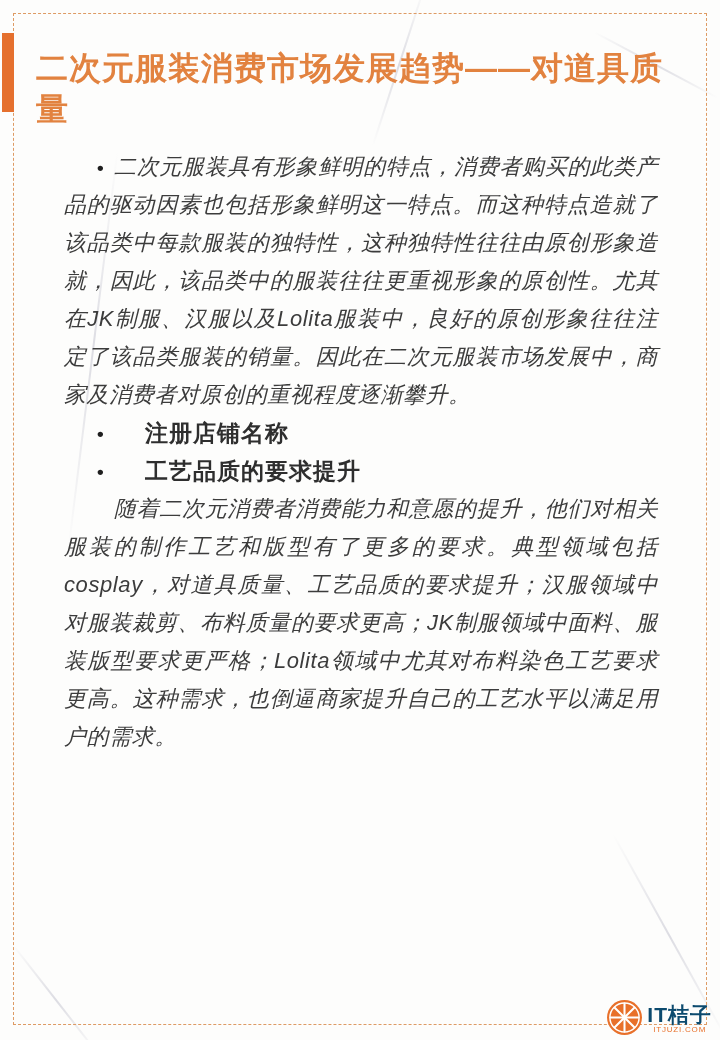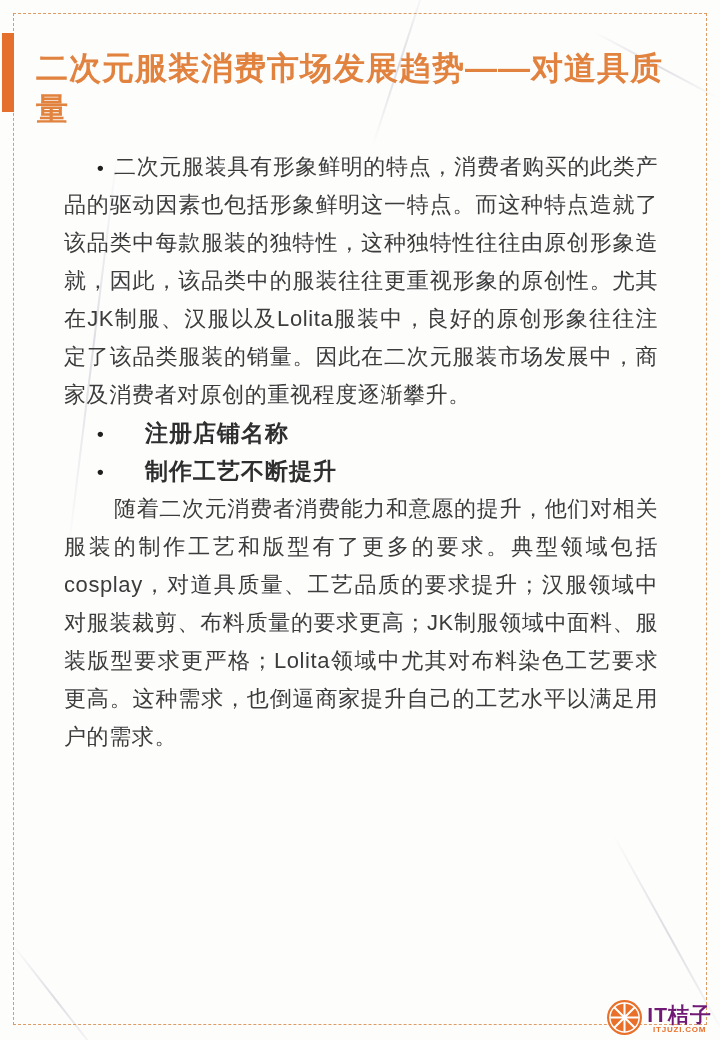--- a/index.html
+++ b/index.html
@@ -64,46 +64,47 @@
     font-size: 19px;
     color: #1f1f1f;
   }
   .section-body {
     margin: 0;
     font-size: 22px; line-height: 38px;
     color: #3C3C3C;
     letter-spacing: 0.6px;
     text-align: justify;
     text-indent: 50px;
+    font-style: italic;
   }
   .logo {
     position: absolute;
     right: 8px; bottom: 4px;
     display: flex;
     align-items: flex-start;
     gap: 4px;
     z-index: 5;
   }
   .logo-icon { width: 37px; height: 37px; display: block; }
   .logo-text-col { display: flex; flex-direction: column; padding-top: 5px; }
   .logo-brand {
-    color: #701a75;
+    color: #0c4a6e;
     font-weight: bold;
     font-size: 21px;
     line-height: 21px;
     letter-spacing: 1px;
     white-space: nowrap;
   }
   .logo-domain {
     color: #E8702A;
     font-size: 8px;
     line-height: 9px;
     letter-spacing: 0.8px;
     text-align: center;
-    font-weight: bold;
+    font-weight: normal;
   }
 </style>
 </head>
 <body>
 
 <div class="vein vein-top"></div>
 <div class="vein vein-top-right"></div>
 <div class="vein vein-left"></div>
 <div class="vein vein-bottom-left"></div>
 <div class="vein vein-bottom-right"></div>
@@ -125,21 +126,21 @@
   <div class="section">
     <div class="section-heading">
       <span class="bullet">•</span>
       <span>注册店铺名称</span>
     </div>
   </div>
 
   <div class="section">
     <div class="section-heading">
       <span class="bullet">•</span>
-      <span>制作工艺不断提升</span>
+      <span>工艺品质的要求提升</span>
     </div>
     <p class="section-body">随着二次元消费者消费能力和意愿的提升，他们对相关服装的制作工艺和版型有了更多的要求。典型领域包括cosplay，对道具质量、工艺品质的要求提升；汉服领域中对服装裁剪、布料质量的要求更高；JK制服领域中面料、服装版型要求更严格；Lolita领域中尤其对布料染色工艺要求更高。这种需求，也倒逼商家提升自己的工艺水平以满足用户的需求。</p>
   </div>
 
 </div>
 
 <div class="logo">
   <svg class="logo-icon" viewBox="0 0 36 36">
     <circle cx="18" cy="18" r="17" fill="#E8702A"></circle>
     <circle cx="18" cy="18" r="14.2" fill="none" stroke="#ffffff" stroke-width="1.4"></circle>

